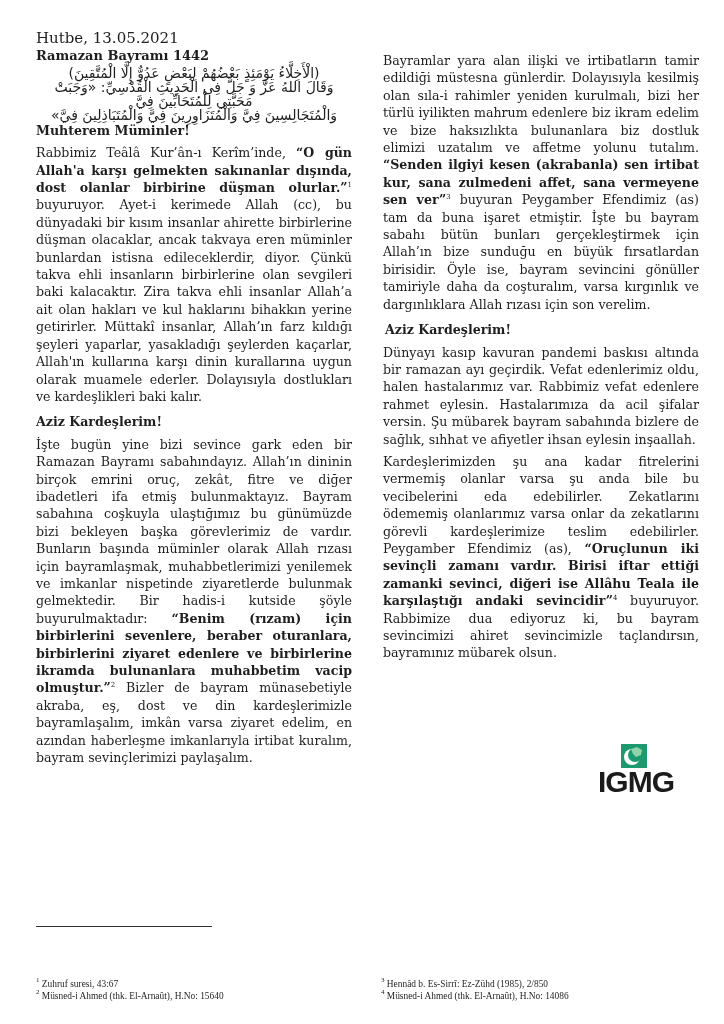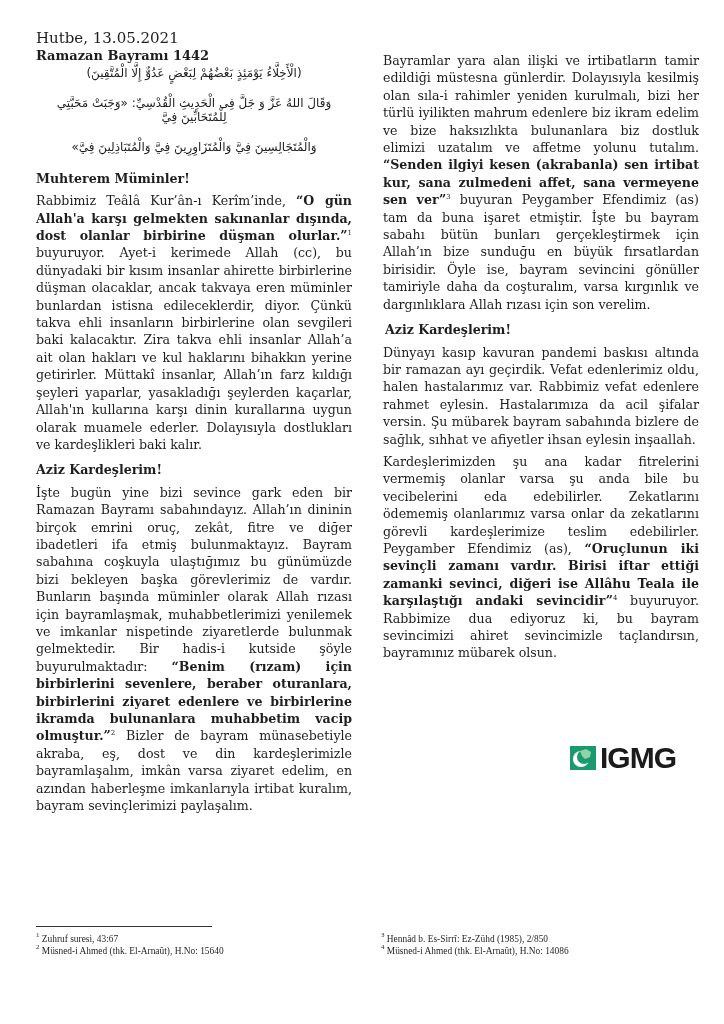--- a/index.html
+++ b/index.html
@@ -14,25 +14,25 @@
     text-align: justify;
   }
   .col-left { left: 36px; width: 316px; }
   .col-right { left: 383px; width: 316px; }
   .p { margin: 0; }
   .b { font-weight: bold; }
   .h { font-weight: bold; margin: 0; }
   sup { font-size: 7px; line-height: 0; vertical-align: 5px; }
   .arabic {
     font-family: "DejaVu Sans", sans-serif; direction: rtl;
-    text-align: center; font-size: 12px; line-height: 14px; margin: 16px;
+    text-align: center; font-size: 14px; line-height: 14px; margin: 0;
   }
   .fn-rule { position: absolute; left: 36px; top: 926px; width: 176px; height: 0; border-top: 1px solid #333; }
-  .fn { position: absolute; font-size: 9.4px; line-height: 12px; font-family: "Liberation Serif", serif; }
-  .logo { position: absolute; left: 570px; top: 744px; width: 132px; height: 28px; display: flex; align-items: center; }
+  .fn { position: absolute; font-size: 9.4px; line-height: 12px; font-family: "Liberation Serif", serif; margin-top: 45px; }
+  .logo { position: absolute; left: 570px; top: 744px; width: 132px; height: 28px; display: flex; align-items: center; flex-direction: column; }
   .logo-mark { width: 26px; height: 24px; background: #1a9a6e; position: relative; margin-right: 4px; }
   .logo-text { font-family: "Liberation Sans", sans-serif; font-weight: bold; font-size: 30px; letter-spacing: -1px; color: #1b1b1b; line-height: 28px; }
 </style>
 </head>
 <body>
 
 <div class="col col-left">
   <div style="height:30px"></div>
   <p class="p" style="font-size:15px">Hutbe, 13.05.2021</p>
   <p class="h" style="font-size:13px">Ramazan Bayramı 1442</p>

